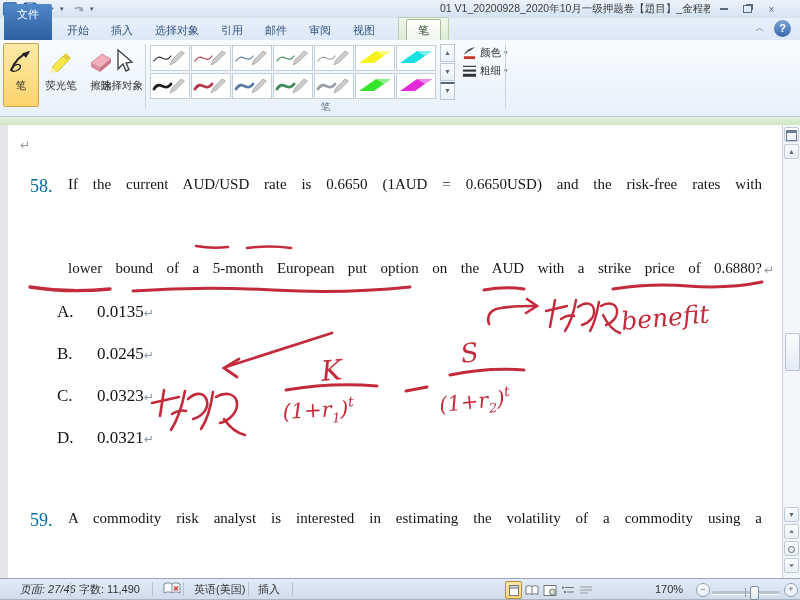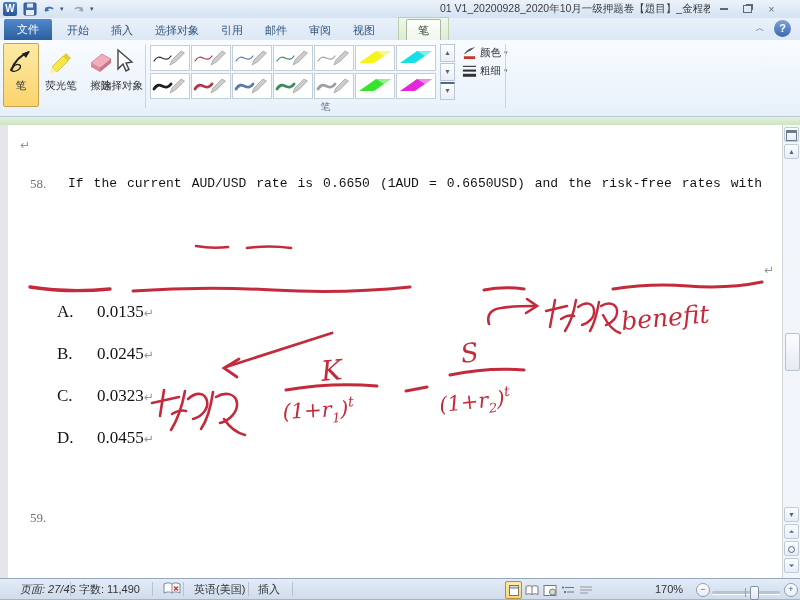--- a/index.html
+++ b/index.html
@@ -20,21 +20,21 @@
     white-space:nowrap;overflow:hidden;}
   .wctl{position:absolute;top:3px;height:13px;display:flex;gap:9px;}
   .wctl .wbtn{width:15px;height:12px;display:flex;align-items:center;justify-content:center;color:#5a6a7d;font-size:10px;}
   .min-glyph{width:8px;height:2px;background:#5a6a7d;}
   .restore-glyph{width:7px;height:6px;border:1px solid #5a6a7d;box-shadow:2px -2px 0 -1px #5a6a7d;}
   
   .tabrow{position:absolute;top:18px;left:0;width:800px;height:22px;
     background:linear-gradient(#e9f0fa,#dce8f6);display:flex;align-items:flex-end;}
   .tab{height:20px;line-height:20px;padding:0 11px;font-size:11px;color:#33567e;white-space:nowrap;}
   .tab.file{background:linear-gradient(#5088c9,#2c5f9f);color:#fff;margin-left:4px;margin-right:4px;
-    border-radius:2px 2px 0 0;padding:0 13px;height:21px;line-height:21px;}
+    border-radius:2px 2px 0 0;padding:0 13px;height:36px;line-height:21px;}
   .ctx-zone{margin-left:12px;height:22px;padding:0 7px;display:flex;align-items:flex-end;
     background:linear-gradient(#eff7ea,#ddecd4);border:1px solid #b9cfae;border-bottom:none;}
   .tab.ctx{background:linear-gradient(#fcfefb,#f1f6ee);border:1px solid #a2bd98;border-bottom:none;
     border-radius:2px 2px 0 0;color:#2e4d2e;}
   .rib-top-btn{position:absolute;top:22px;width:16px;height:14px;text-align:center;font-size:9px;color:#51647e;line-height:13px;}
   .help-btn{position:absolute;left:774px;top:20px;width:17px;height:17px;border-radius:50%;
     background:linear-gradient(#7ea3d6,#3a69ad);color:#fff;font-size:11px;font-weight:bold;text-align:center;line-height:17px;}
   
   .ribbon{position:absolute;top:40px;left:0;width:800px;height:76px;
     background:linear-gradient(#f9fcff,#e7f0fa);border-bottom:1px solid #bcc9da;}
@@ -48,23 +48,23 @@
   .gal-scroll{position:absolute;width:15px;height:18px;background:linear-gradient(#fdfeff,#e9eff7);
     border:1px solid #bac7d6;box-sizing:border-box;font-size:7px;color:#56677d;text-align:center;line-height:16px;}
   .small-btn{position:absolute;height:16px;display:flex;align-items:center;gap:3px;font-size:10.5px;color:#333;}
   .small-btn .sdrop{font-size:7px;color:#56677d;}
   .green-strip{position:absolute;top:117px;left:0;width:800px;height:8px;
     background:linear-gradient(#e3f0db,#cfe5c3);border-bottom:1px solid #b5cdaa;}
   
   .docarea{position:absolute;top:125px;left:0;width:800px;height:453px;background:#e4e6e9;}
   .page{position:absolute;left:8px;top:0;width:774px;height:453px;background:#fff;}
   .doctext{position:absolute;font-family:"Liberation Serif","DejaVu Serif",serif;font-size:17px;color:#141414;white-space:nowrap;}
-  .jline{position:absolute;left:68px;width:694px;font-family:Liberation Mono, monospace;
-    font-size:13px;color:#141414;text-align:justify;text-align-last:justify;white-space:normal;}
-  .qnum{position:absolute;left:30px;font-family:"Liberation Serif","DejaVu Serif",serif;font-size:13px;color:#737373;}
+  .jline{position:absolute;left:68px;width:694px;font-family:Liberation Serif, serif;
+    font-size:15px;color:#141414;text-align:justify;text-align-last:justify;white-space:normal;}
+  .qnum{position:absolute;left:30px;font-family:"Liberation Serif","DejaVu Serif",serif;font-size:18px;color:#0369a1;}
   .opt-row{position:absolute;left:57px;font-family:"Liberation Serif","DejaVu Serif",serif;font-size:17px;color:#141414;}
   .opt-letter{display:inline-block;width:40px;}
   .pmark{color:#8a97a5;font-size:12px;font-family:"DejaVu Sans",sans-serif;}
   .footer-num{position:absolute;left:600px;top:416px;width:160px;text-align:right;
     font-family:"Liberation Serif","DejaVu Serif",serif;font-size:16px;color:#4d4d4d;}
   .inksvg{position:absolute;top:0;left:0;width:800px;height:453px;pointer-events:none;}
   
   .vscroll{position:absolute;right:0;top:0;width:18px;height:453px;background:#f2f5f9;border-left:1px solid #ccd4de;box-sizing:border-box;}
   .vbtn{position:absolute;left:1px;width:15px;height:15px;background:linear-gradient(#fdfeff,#e7edf5);
     border:1px solid #c0cbd8;border-radius:2px;box-sizing:border-box;font-size:7px;color:#55677e;text-align:center;line-height:13px;}
@@ -266,30 +266,32 @@
   </div>
   <div class="green-strip"></div>
 
   <div class="docarea">
     <div class="page"></div>
 
     <span class="doctext pmark" style="left:20px;top:13px;">↵</span>
 
     <span class="qnum" style="top:51px;">58.</span>
     <div class="jline" style="top:51px;">If the current AUD/USD rate is 0.6650 (1AUD = 0.6650USD) and the risk-free rates with</div>
+    <div class="jline" style="top:135px;">lower bound of a 5-month European put option on the AUD with a strike price of 0.6880?</div>
     <span class="doctext pmark" style="left:764px;top:138px;">↵</span>
 
     <div id="options-list">
         <div class="opt-row" style="top:177px;"><span class="opt-letter">A.</span><span>0.0135</span><span class="pmark">↵</span></div>
         <div class="opt-row" style="top:219px;"><span class="opt-letter">B.</span><span>0.0245</span><span class="pmark">↵</span></div>
         <div class="opt-row" style="top:261px;"><span class="opt-letter">C.</span><span>0.0323</span><span class="pmark">↵</span></div>
-        <div class="opt-row" style="top:303px;"><span class="opt-letter">D.</span><span>0.0455</span><span class="pmark">↵</span></div>
+        <div class="opt-row" style="top:303px;"><span class="opt-letter">D.</span><span>0.0321</span><span class="pmark">↵</span></div>
       </div>
 
     <span class="qnum" style="top:385px;">59.</span>
+    <div class="jline" style="top:385px;">A commodity risk analyst is interested in estimating the volatility of a commodity using a</div>
 
 
     <svg class="inksvg" viewBox="0 125 800 453">
       <g stroke="#c32b3c" stroke-width="2.6" fill="none" stroke-linecap="round">
         <path d="M196 246 q16 3 32 1"></path>
         <path d="M247 248 q22 -3 44 0"></path>
         <path d="M30 287 q38 6 80 2" stroke-width="3.4"></path>
         <path d="M133 291 q70 -5 140 -1 q70 4 137 -3" stroke-width="3"></path>
         <path d="M484 290 q20 -4 40 -1" stroke-width="3"></path>
         <path d="M613 289 q38 -6 75 -3 q40 3 74 -4" stroke-width="3"></path>

